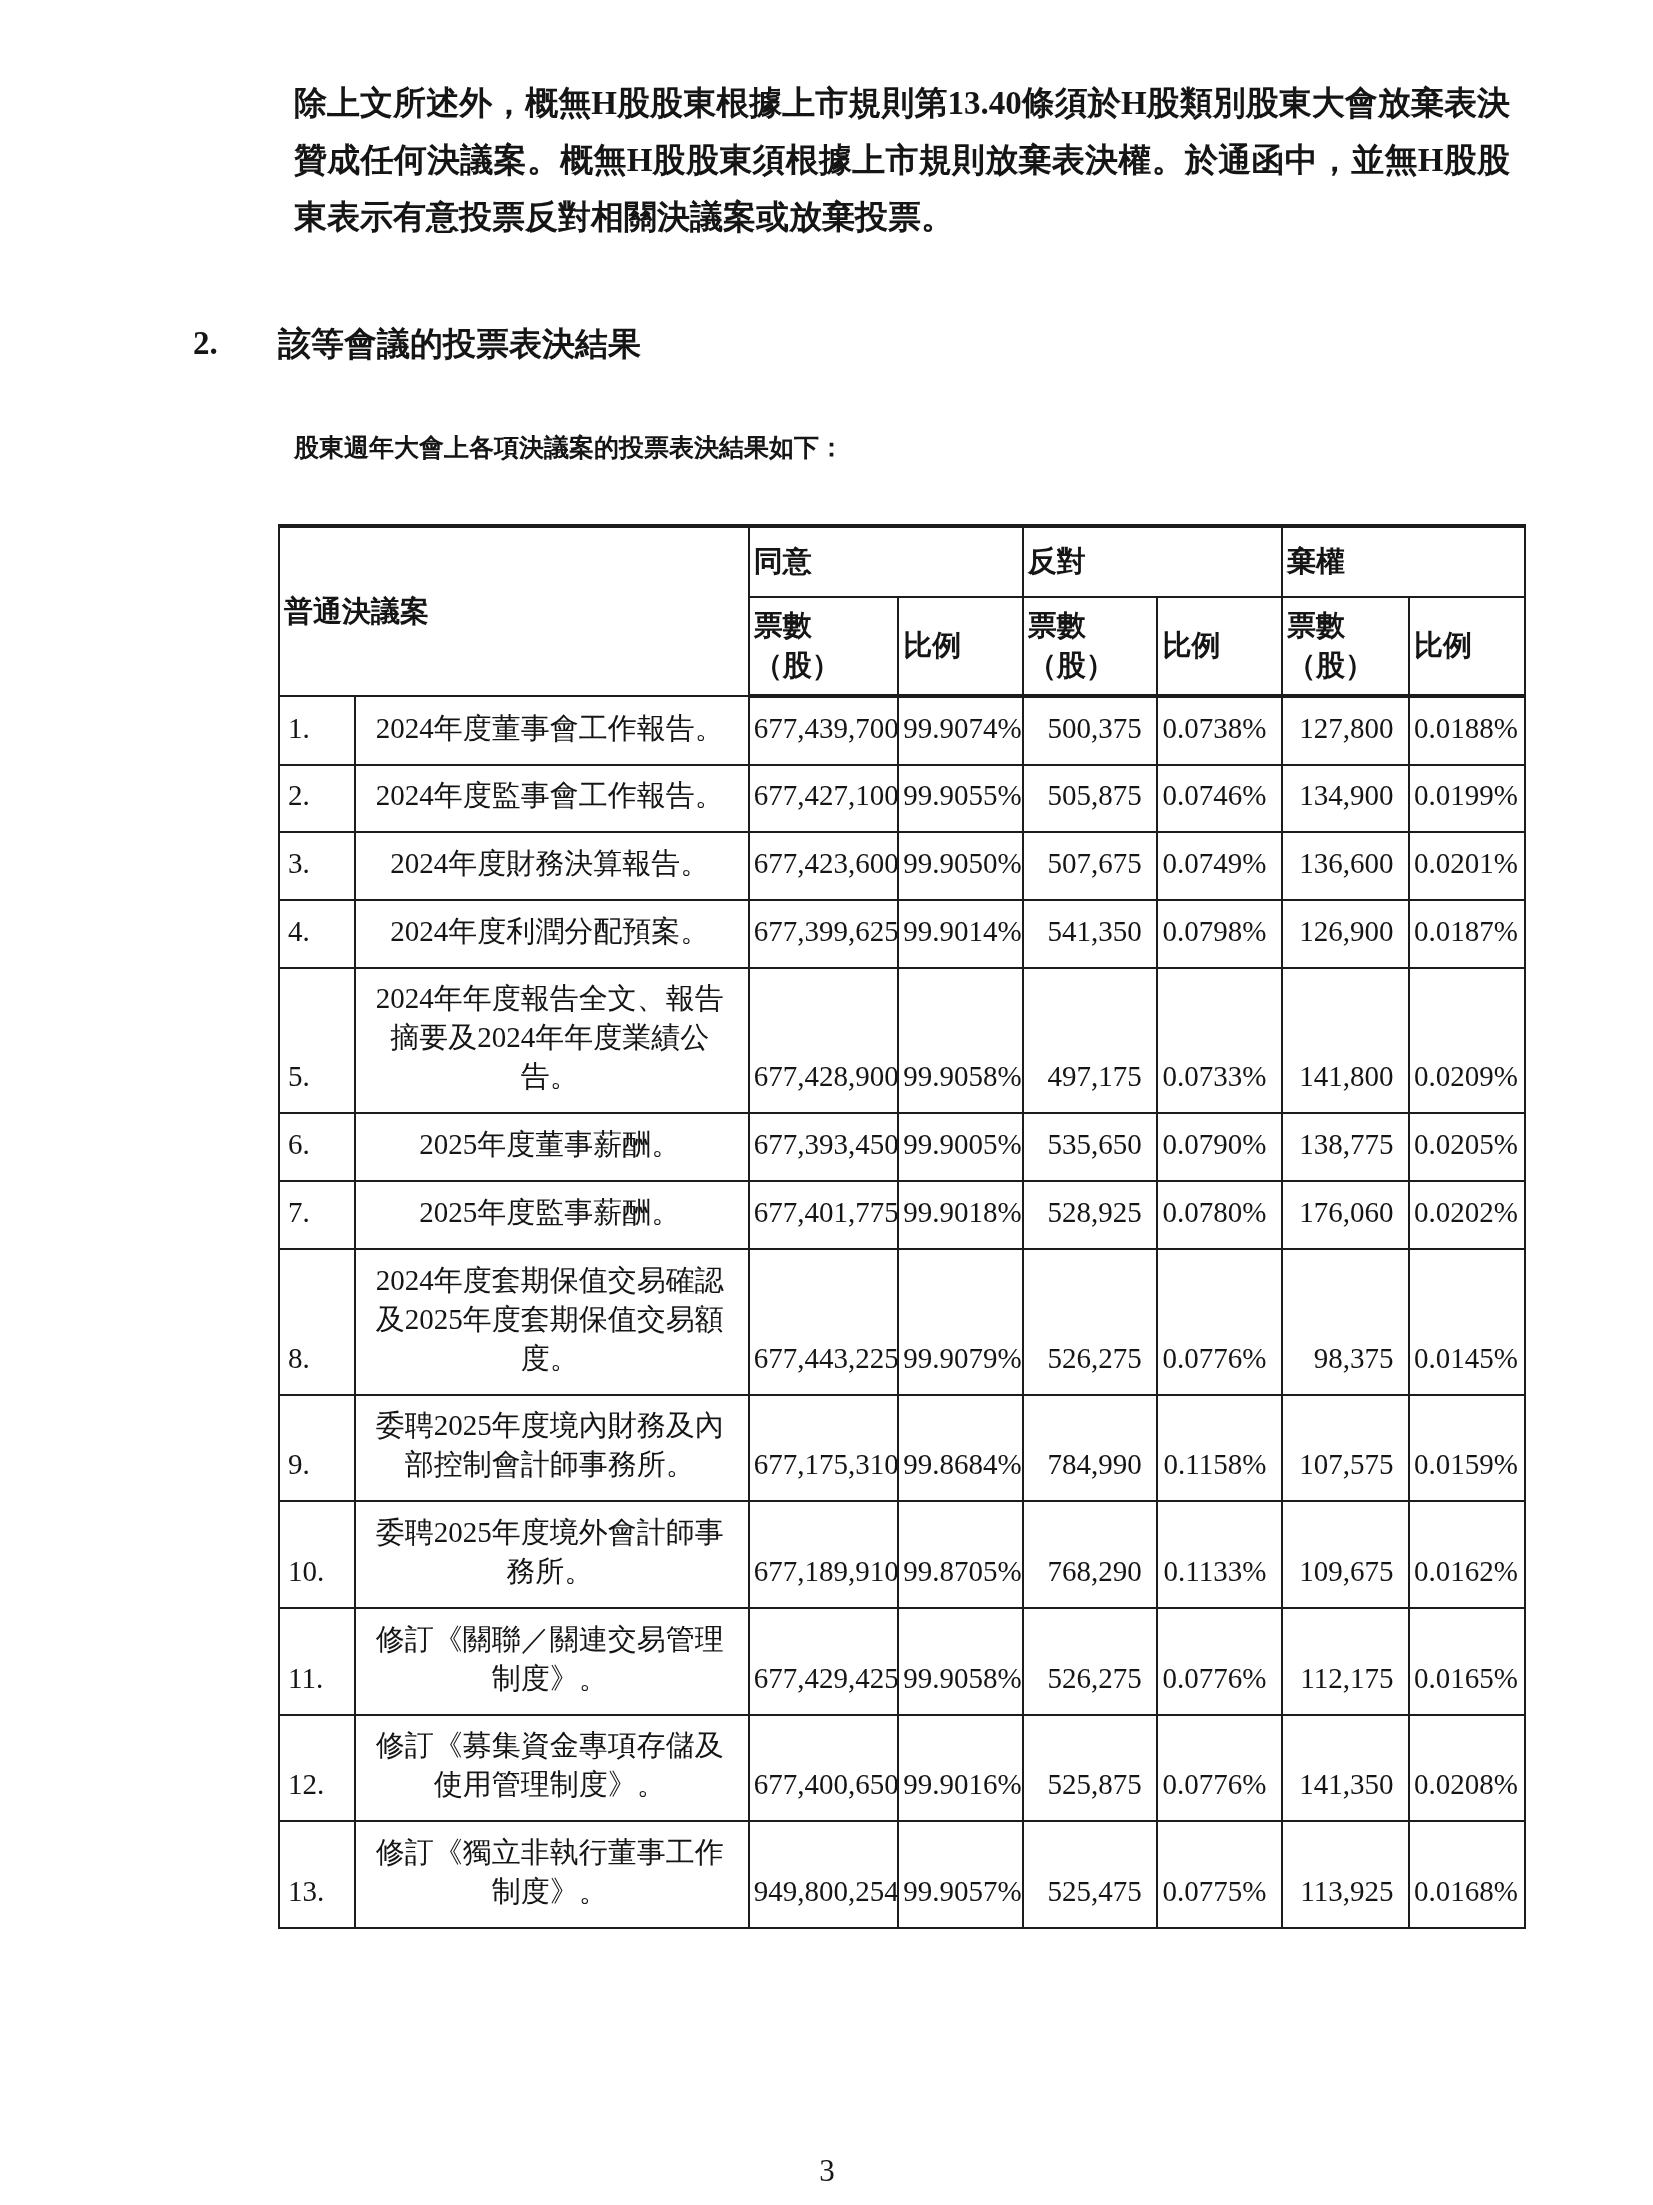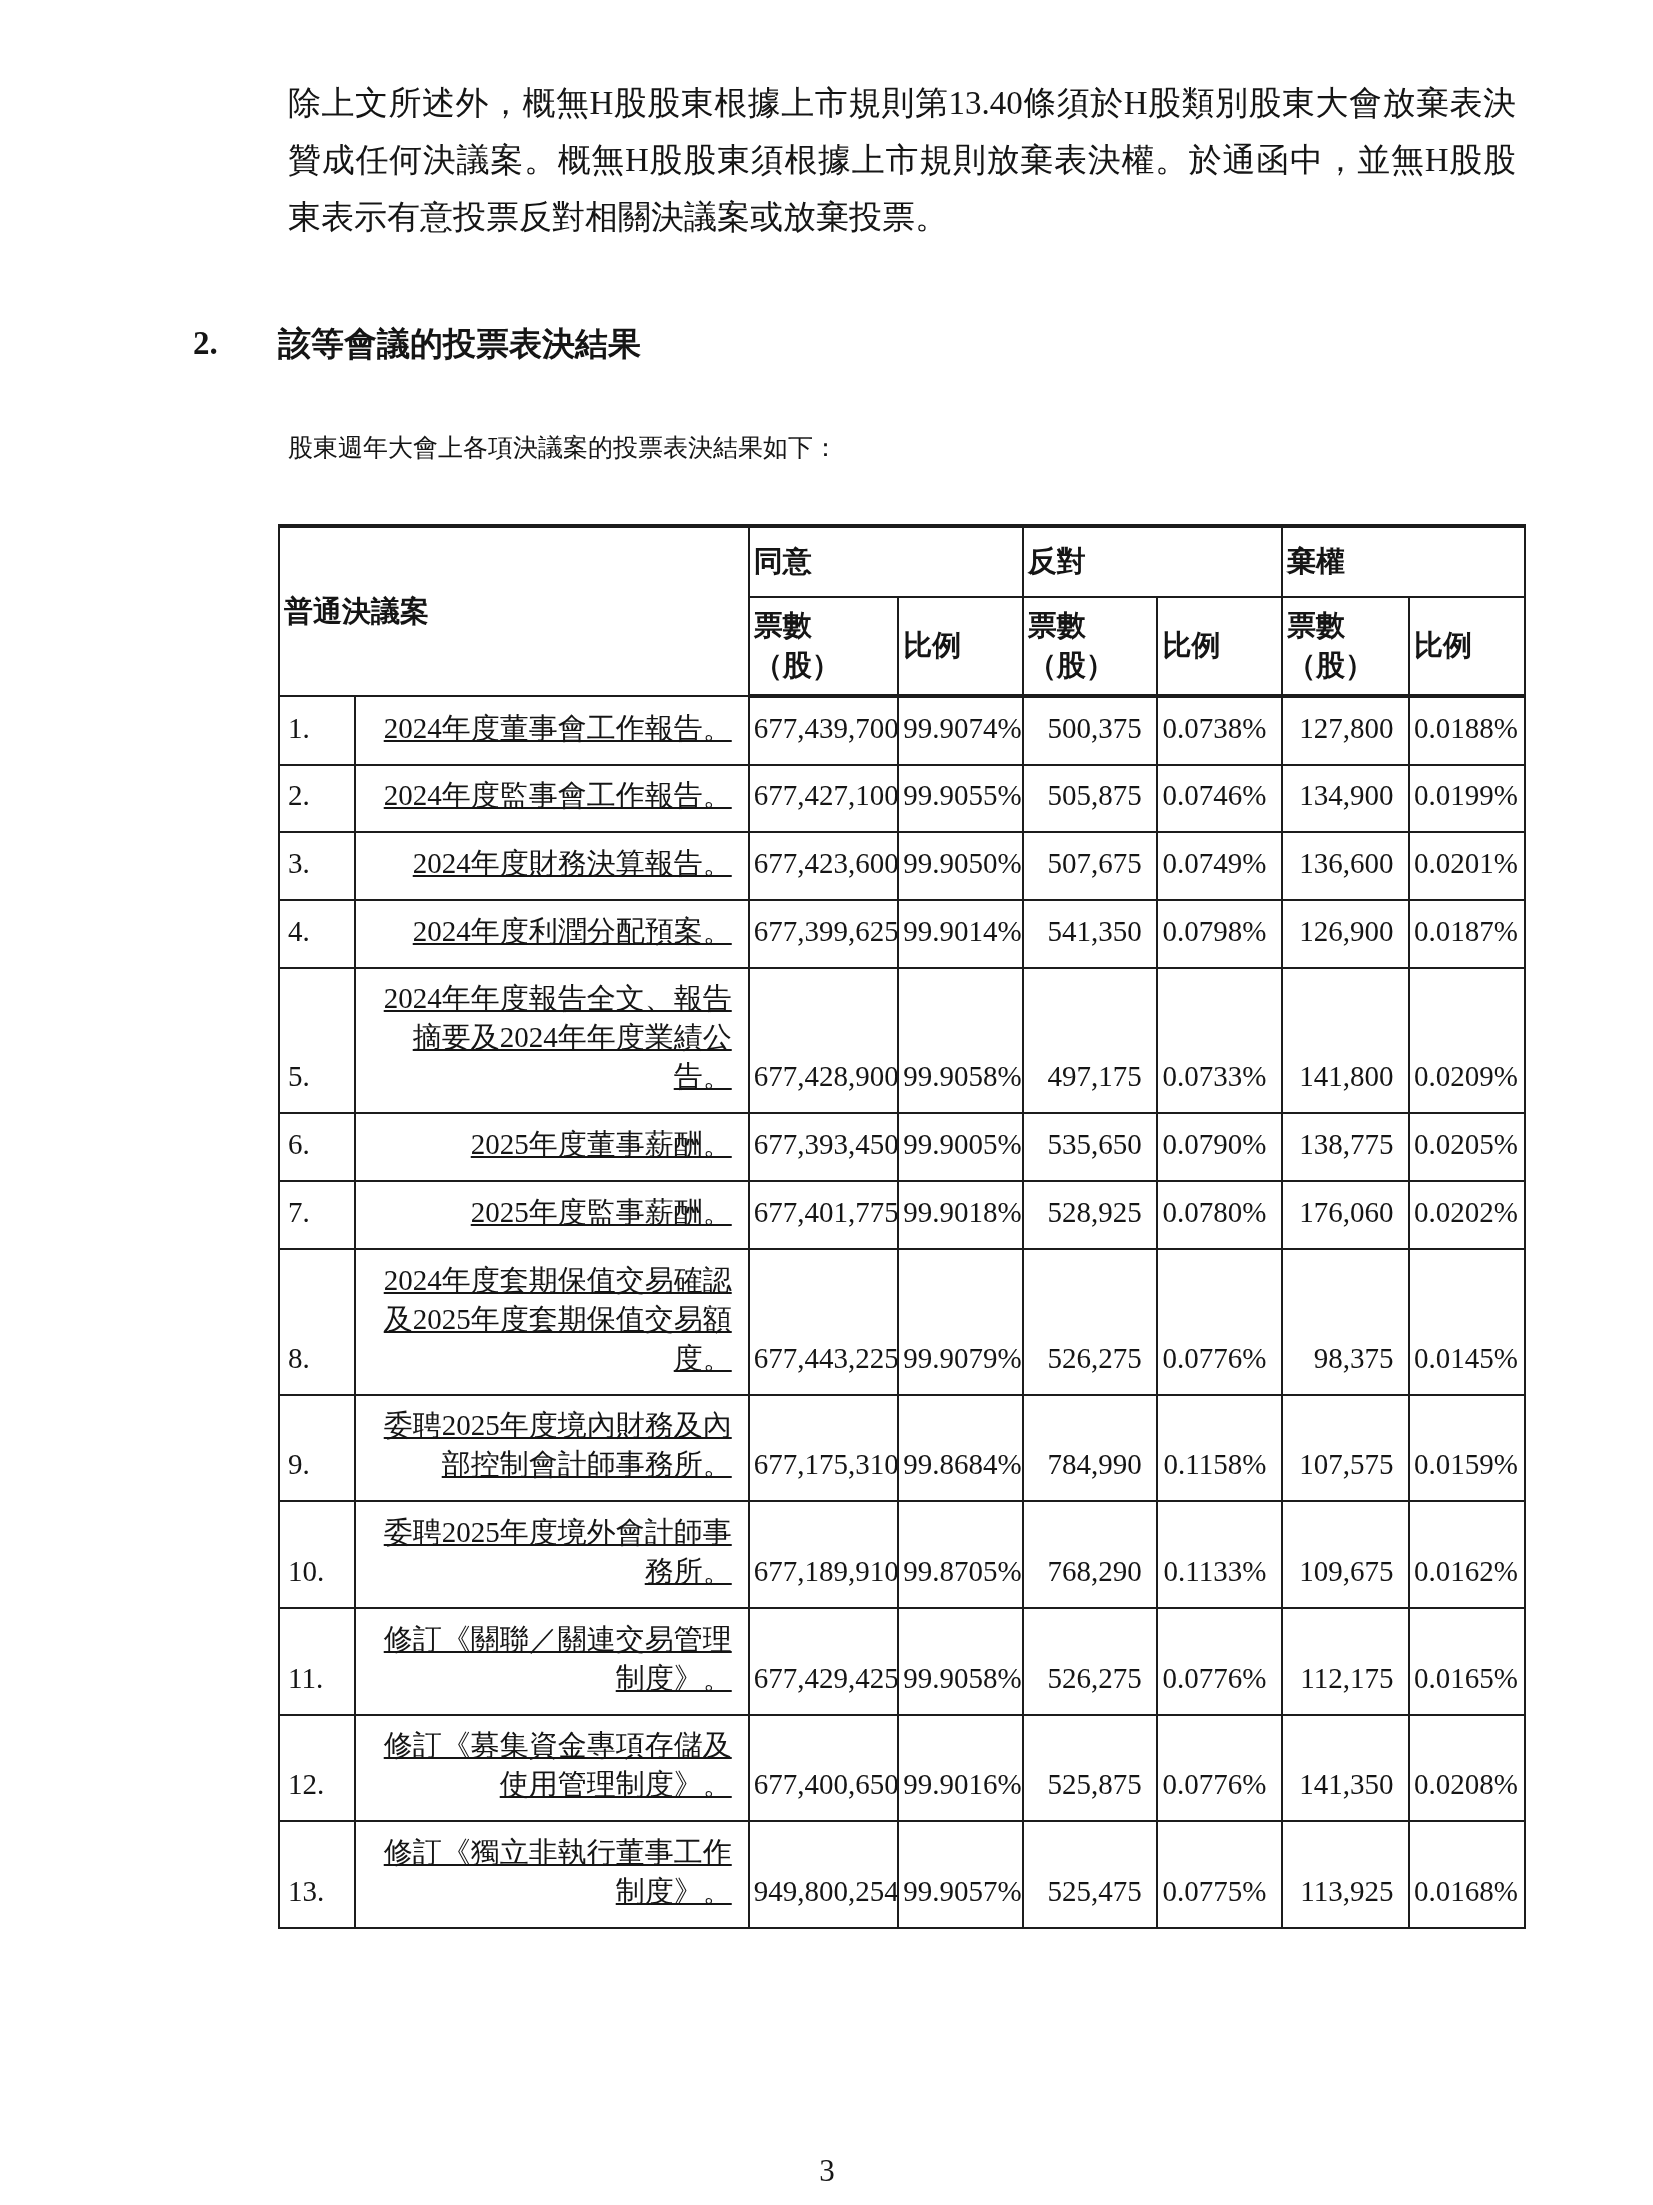--- a/index.html
+++ b/index.html
@@ -16,25 +16,26 @@
     font-family: "Liberation Serif", "DejaVu Serif", serif;
     overflow: hidden;
   }
   .content {
     position: absolute;
     left: 278px;
     width: 1248px;
     top: 0;
   }
   .body-para {
-    margin: 10px;
+    margin: 16px;
     font-size: 33px;
     line-height: 57px;
     text-align: justify;
     text-justify: inter-ideograph;
+    font-weight: bold;
   }
   .para-1 { margin-top: 75px; }
   .para-2 { margin-top: 56px; }
   .section-heading {
     position: relative;
     margin-top: 77px;
     font-size: 33px;
     line-height: 41px;
     font-weight: bold;
     font-family: "Liberation Sans", "DejaVu Sans", sans-serif;
@@ -92,24 +93,23 @@
     padding-top: 10.7px;
     padding-bottom: 16px;
     line-height: 39px;
   }
   td.cell-no {
     text-align: left;
     padding-left: 8px;
     padding-right: 4px;
   }
   td.cell-desc {
-    text-align: right;
+    text-align: center;
     padding-left: 12px;
     padding-right: 16px;
-    text-decoration: underline;
   }
   td.cell-num {
     text-align: right;
     padding-right: 14.7px;
     padding-left: 4px;
   }
   .page-number {
     position: absolute;
     bottom: 16px;
     left: 0;

